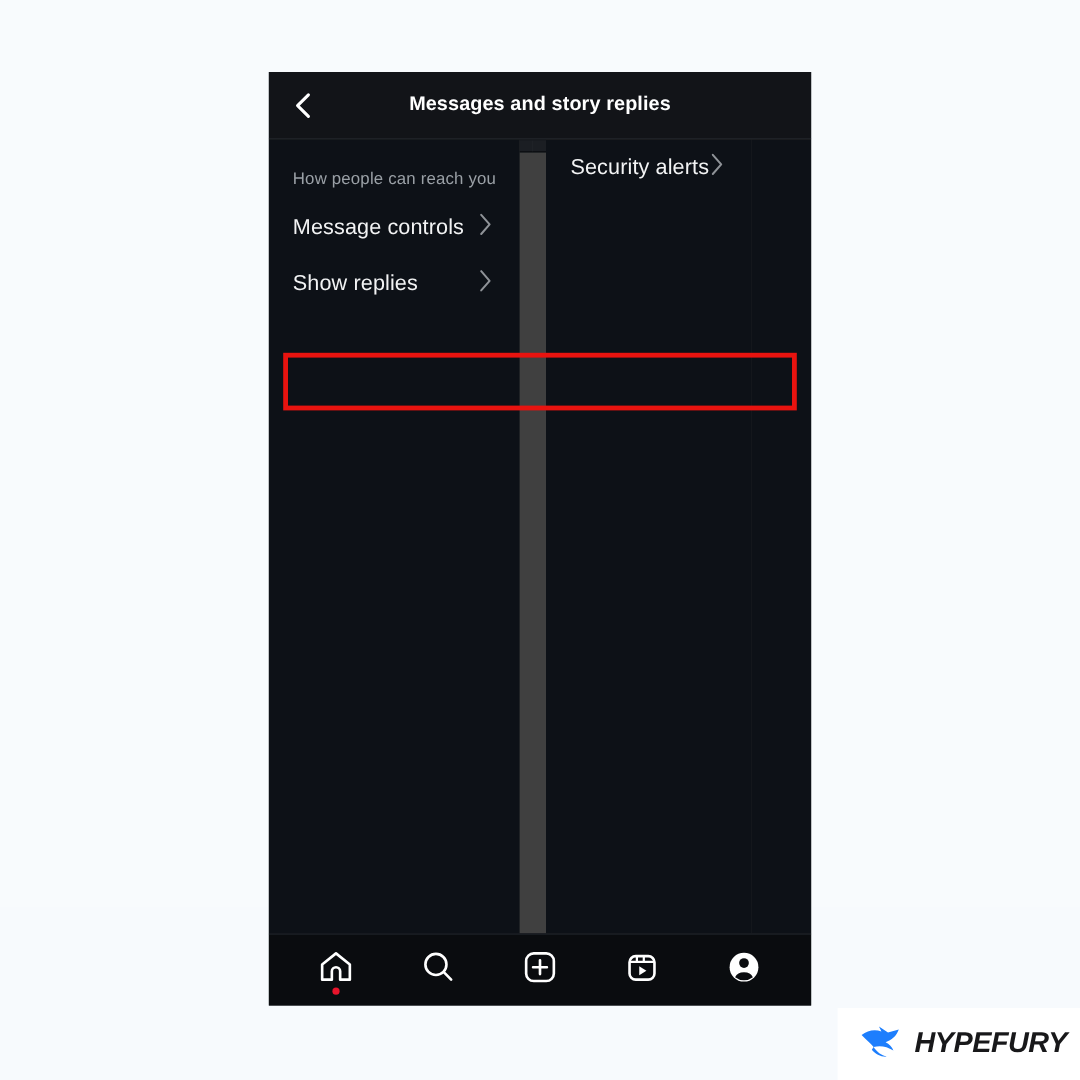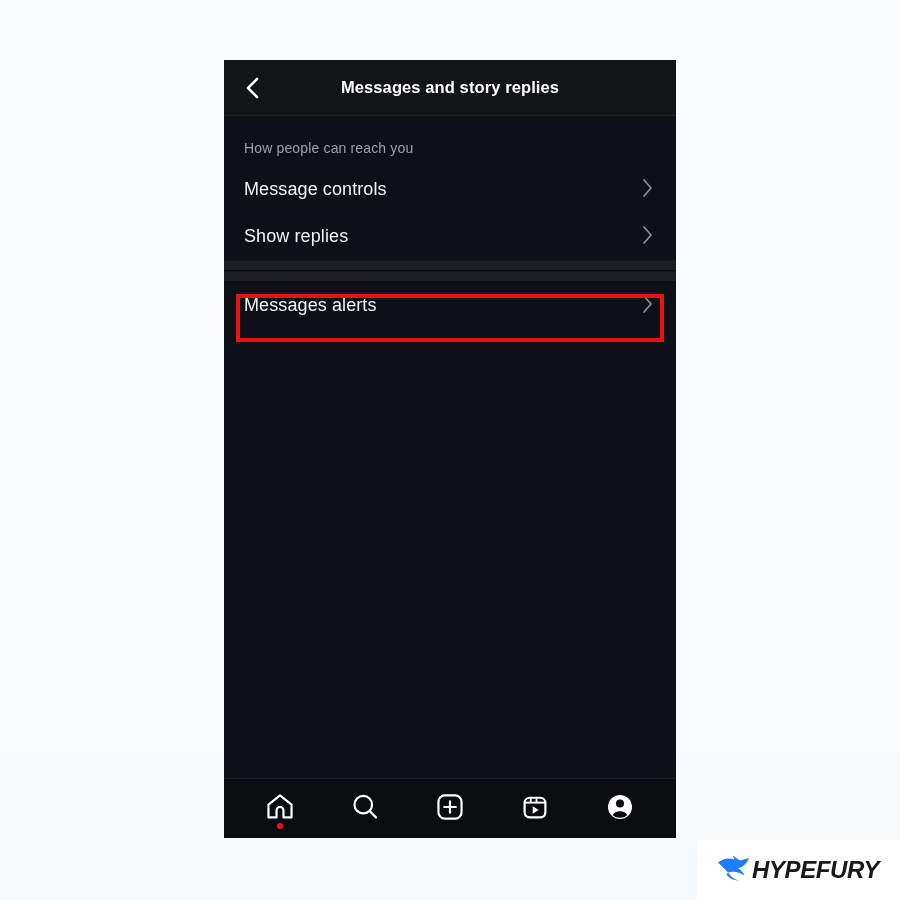--- a/index.html
+++ b/index.html
@@ -61,21 +61,21 @@
     color: #ffffff;
     letter-spacing: 0.1px;
     pointer-events: none;
   }
 
   
   .content {
     flex: 1 1 auto;
     background: #404040;
     display: flex;
-    flex-direction: column;
+    flex-direction: row;
     overflow: hidden;
   }
 
   .section { background: #0d1117; }
 
   .section-header {
     font-size: 14px;
     color: #9aa0a6;
     padding: 24px 20px 10px 20px;
     letter-spacing: 0.15px;
@@ -152,20 +152,21 @@
   
   .watermark {
     position: absolute;
     left: 698px;
     top: 840px;
     width: 202px;
     height: 60px;
     background: #ffffff;
     display: flex;
     align-items: center;
+    gap: 10px;
     padding-left: 18px;
   }
   .wm-text {
     font-size: 24px;
     font-weight: bold;
     font-style: italic;
     color: #18181a;
     letter-spacing: -0.4px;
   }
 </style>
@@ -214,21 +215,21 @@
       </div>
 
       <div class="section-gap"></div>
 
 
       <div class="section-gap"></div>
 
       <div class="section">
 
         <div class="row">
-          <span class="row-label">Messages alerts</span>
+          <span class="row-label">Security alerts</span>
           <span class="chev">
             <svg width="13" height="20" viewBox="0 0 13 20" fill="none">
               <path d="M3 2 L10 10 L3 18" stroke="#8e9297" stroke-width="1.7" stroke-linecap="round" stroke-linejoin="round"></path>
             </svg>
           </span>
         </div>
       </div>
 
       <div class="filler"></div>
     </div>

